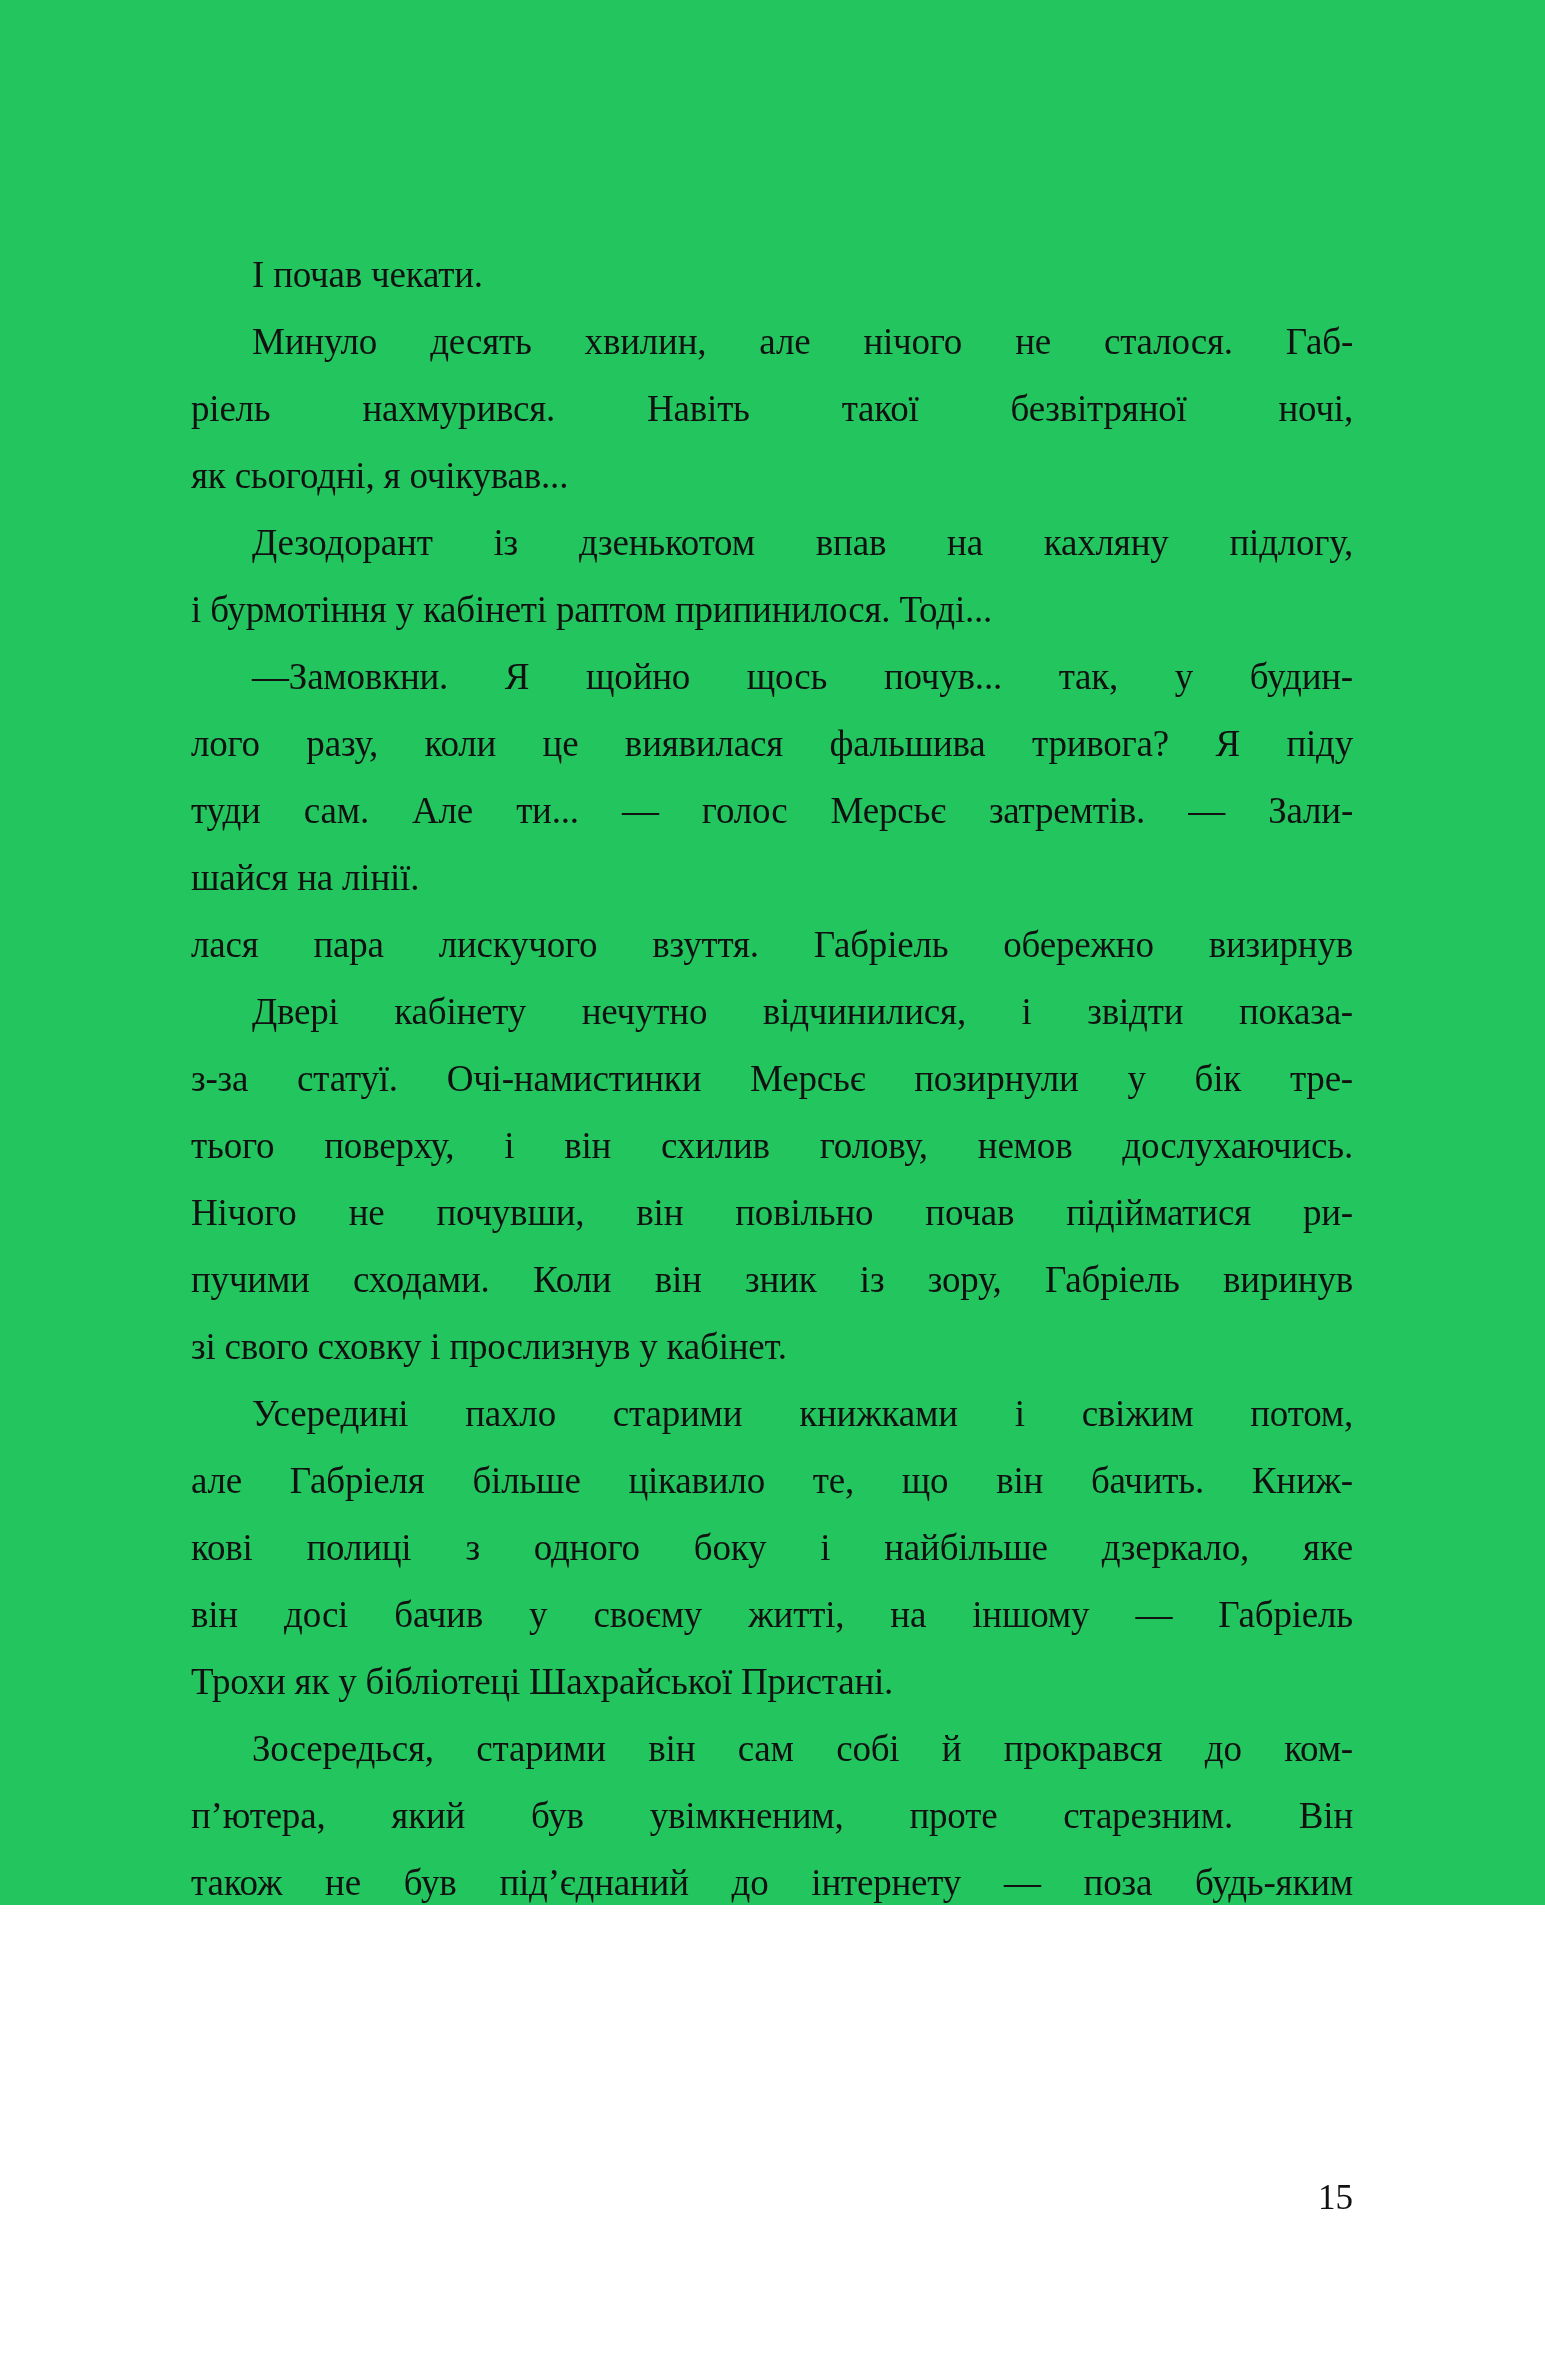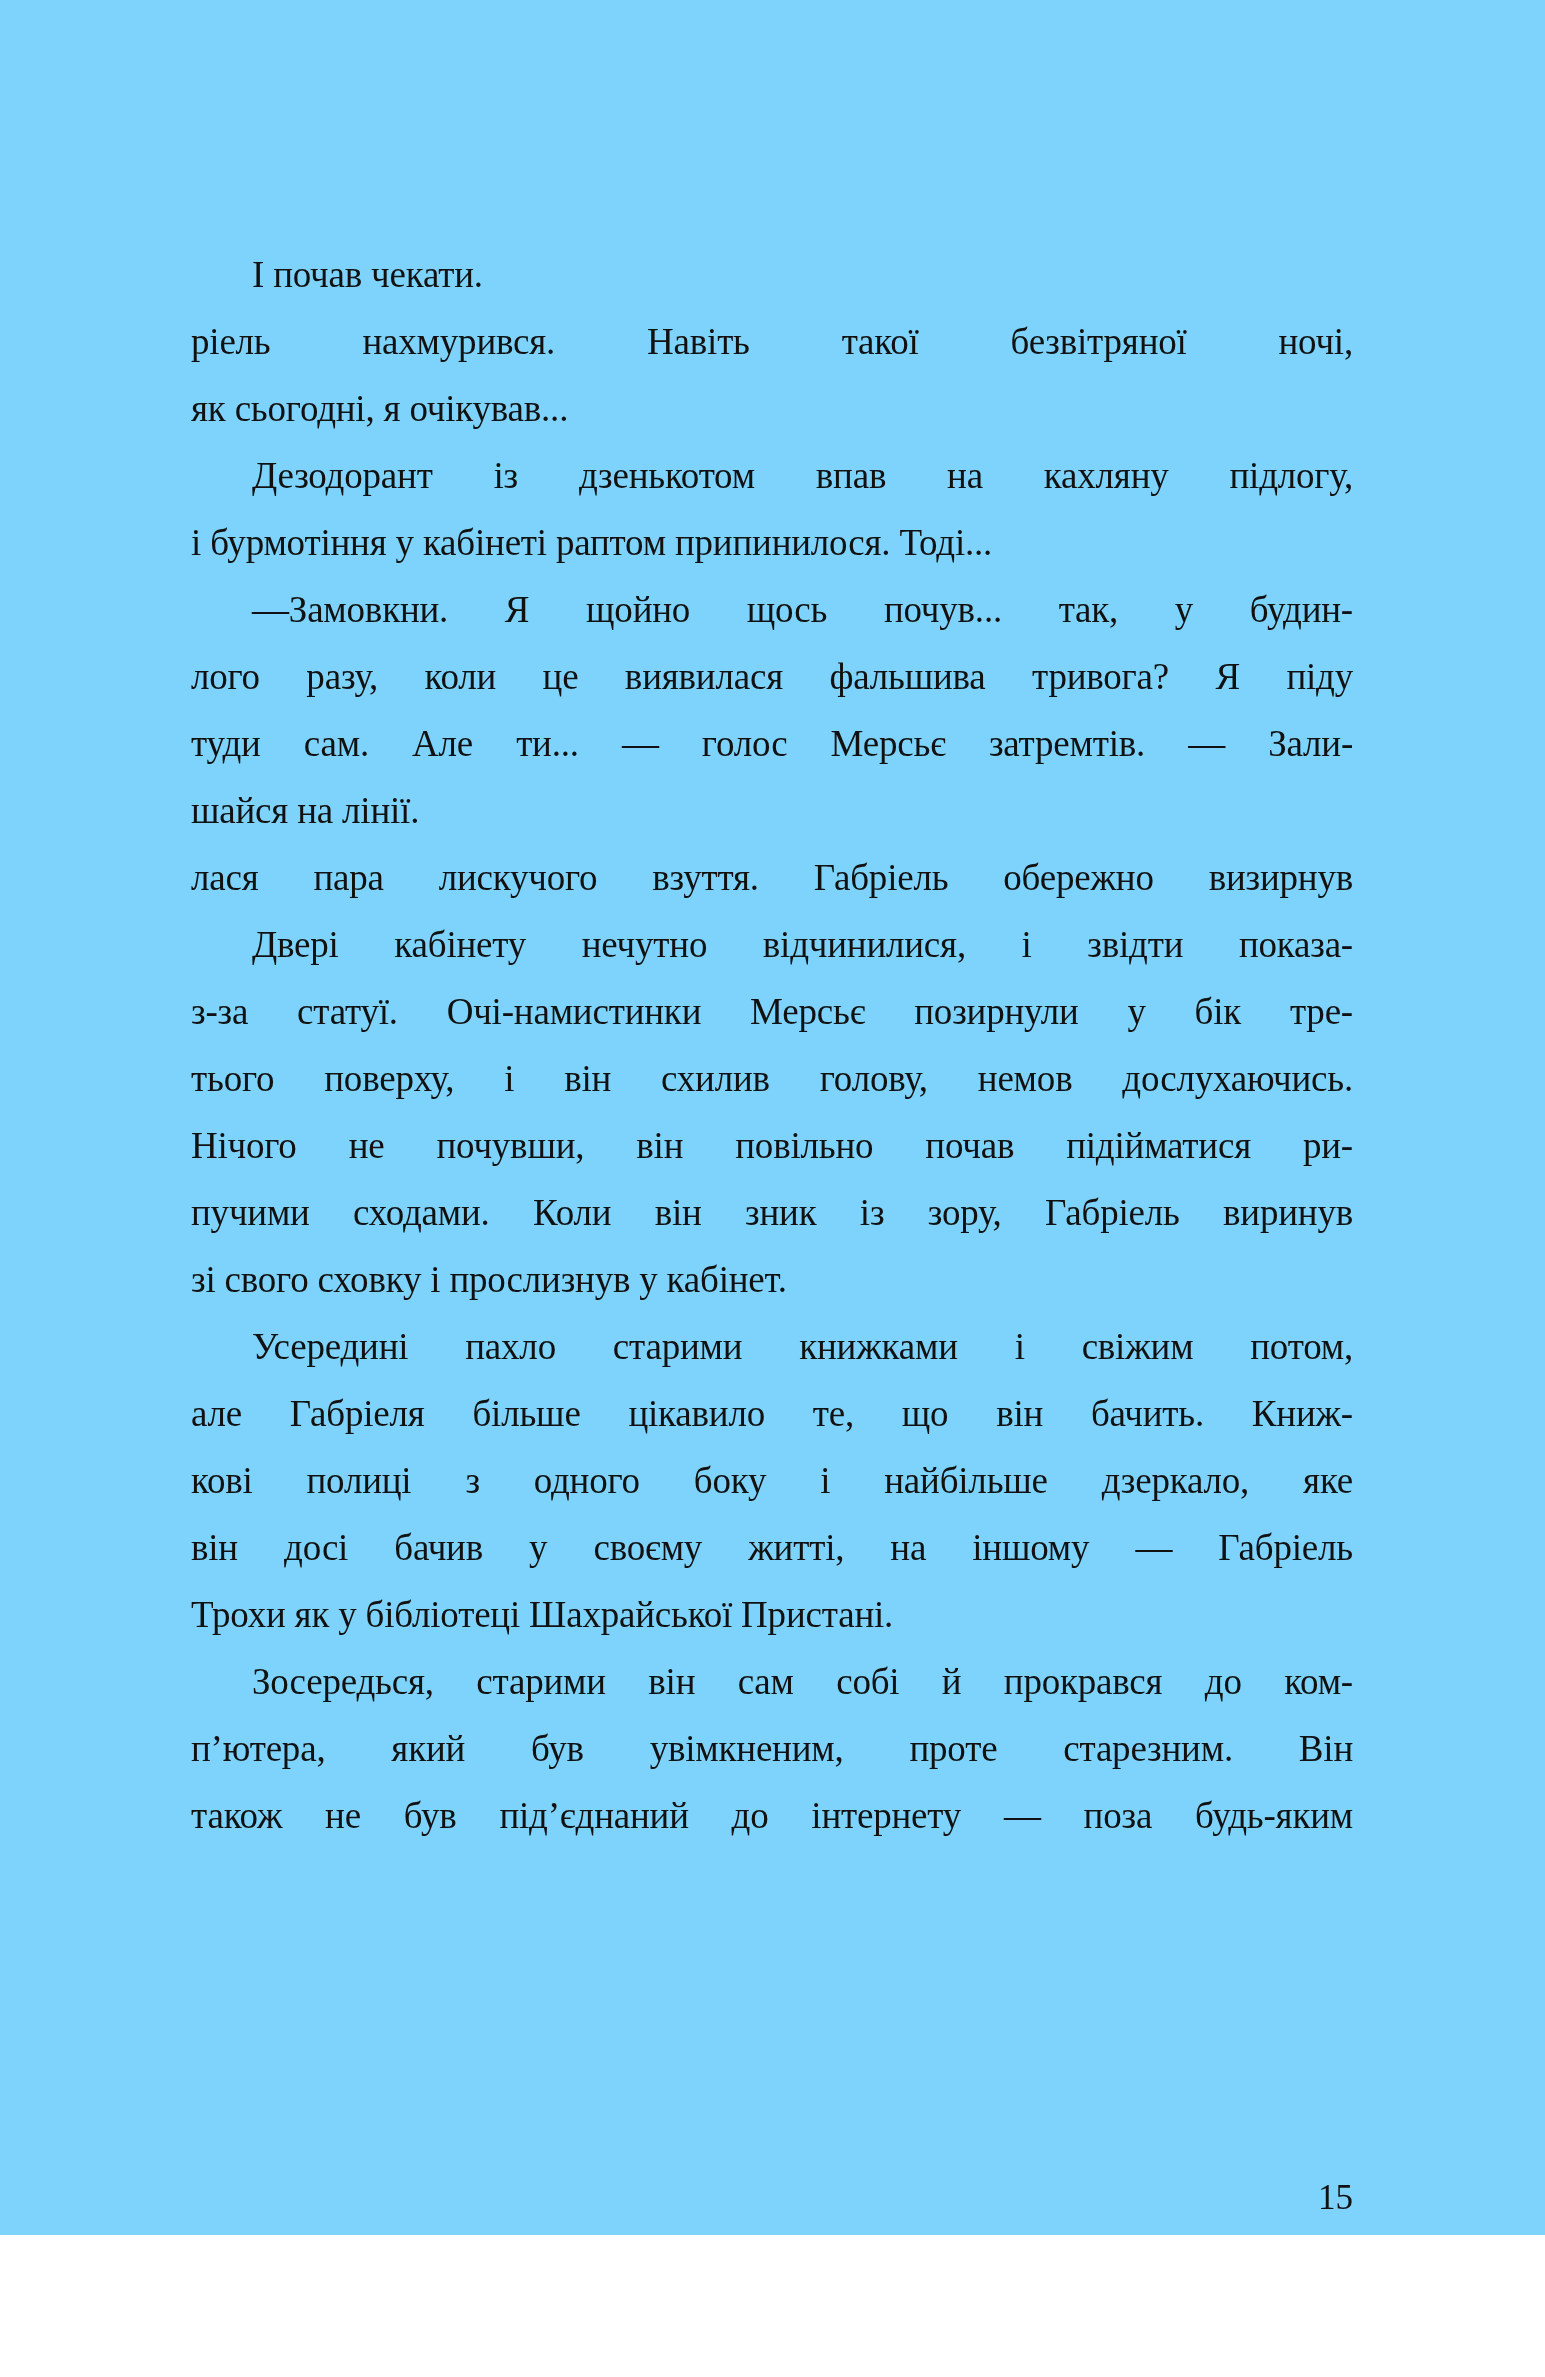--- a/index.html
+++ b/index.html
@@ -12,22 +12,22 @@
       height: 2377px;
       position: relative;
       overflow: hidden;
       font-family: "Liberation Serif", "DejaVu Serif", serif;
       color: #111111;
     }
     .page {
       position: absolute;
       left: 0; top: 0;
       width: 1546px;
-      height: 2235px;
-      background: #7dd3fc;
+      height: 1905px;
+      background: #22c55e;
     }
     .text-block {
       position: absolute;
       left: 191px;
       top: 241px;
       width: 1162px;
     }
     .line {
       display: block;
       height: 67px;
@@ -49,20 +49,21 @@
       line-height: 48px;
       text-align: left;
     }
   </style>
 </head>
 <body>
 
 <div class="page">
   <div class="text-block" id="text-block">
       <div class="line indent last"><span>І почав чекати.</span></div>
+      <div class="line indent"><span>Минуло десять хвилин, але нічого не сталося. Габ-</span></div>
       <div class="line"><span>ріель нахмурився. </span><span class="it">Навіть такої безвітряної ночі,</span></div>
       <div class="line last"><span class="it">як сьогодні, я очікував...</span></div>
       <div class="line indent"><span>Дезодорант із дзенькотом впав на кахляну підлогу,</span></div>
       <div class="line last"><span>і бурмотіння у кабінеті раптом припинилося. Тоді...</span></div>
       <div class="line indent"><span>—Замовкни. Я щойно щось почув... так, у будин-</span></div>
       <div class="line"><span>лого разу, коли це виявилася фальшива тривога? Я піду</span></div>
       <div class="line"><span>туди сам. Але ти... — голос Мерсьє затремтів. — Зали-</span></div>
       <div class="line last"><span>шайся на лінії.</span></div>
       <div class="line"><span>лася пара лискучого взуття. Габріель обережно визирнув</span></div>
       <div class="line indent"><span>Двері кабінету нечутно відчинилися, і звідти показа-</span></div>

